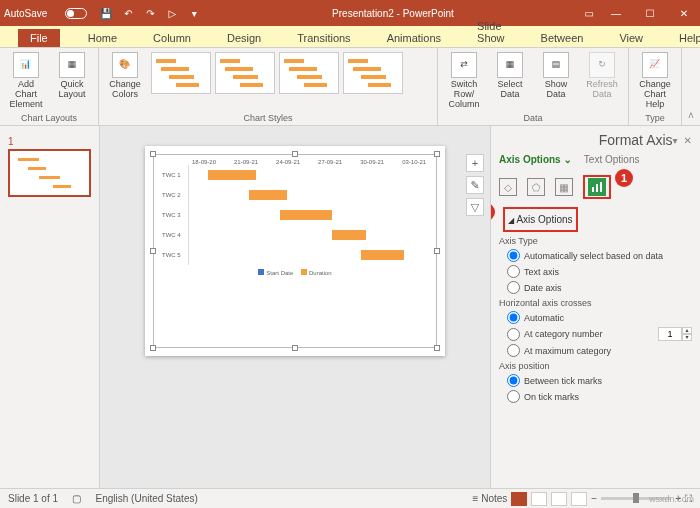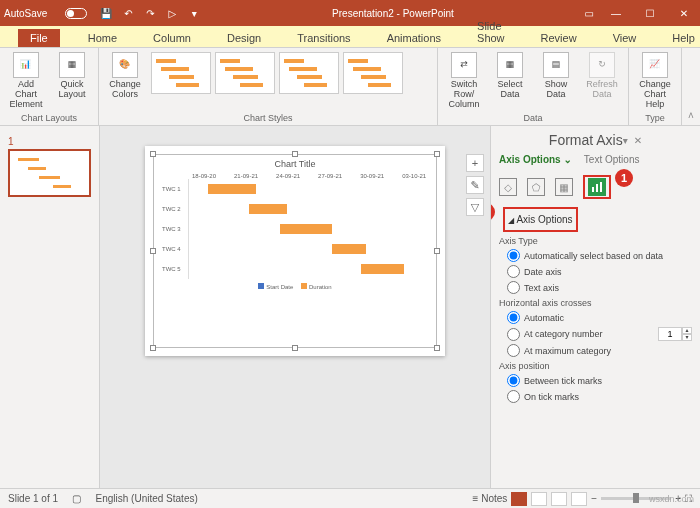--- a/index.html
+++ b/index.html
@@ -59,21 +59,21 @@
 .gantt-row .gbar { position:absolute; height:10px; top:5px; background:#f59e42; }
 .legend { text-align:center; font-size:6px; color:#666; margin-top:4px; }
 .legend .sw { display:inline-block; width:6px; height:6px; background:#4472c4; margin-right:2px; }
 .legend .sw2 { display:inline-block; width:6px; height:6px; background:#f59e42; margin:0 2px 0 6px; }
 
 .floating-buttons { position:absolute; right:6px; top:28px; display:flex; flex-direction:column; gap:4px; }
 .fbtn { width:18px; height:18px; background:#fff; border:1px solid #ccc; display:flex; align-items:center; justify-content:center; font-size:11px; color:#666; }
 
 
 .formatpane { width:210px; background:#f3f2f1; border-left:1px solid #d0d0d0; padding:6px 8px; font-size:10px; color:#444; overflow:hidden; }
-.fp-header { display:flex; align-items:center; justify-content:center; }
+.fp-header { display:flex; align-items:center; justify-content:flex-end; }
 .fp-title { font-size:14px; color:#555; font-weight:400; }
 .fp-tabs { display:flex; gap:12px; margin-top:6px; font-size:10px; }
 .fp-tab { color:#777; cursor:pointer; }
 .fp-tab.active { color:#2b7a2b; font-weight:600; }
 .fp-tab.active::after { content:" ⌄"; }
 .fp-icons { display:flex; gap:10px; margin:10px 0 8px; align-items:center; position:relative; }
 .fp-icon { width:18px; height:18px; border:1px solid #888; display:flex; align-items:center; justify-content:center; color:#888; }
 .fp-icon.chart { background:#2b9b4a; border-color:#2b9b4a; }
 .callout { width:18px; height:18px; background:#d93025; color:#fff; border-radius:50%; display:flex; align-items:center; justify-content:center; font-weight:bold; font-size:11px; position:absolute; }
 .redbox { border:2px solid #d93025; padding:1px 3px; display:inline-block; }
@@ -124,21 +124,21 @@
 </div>
 
 <div class="tabs">
   <div class="tab file">File</div>
   <div class="tab">Home</div>
   <div class="tab">Column</div>
   <div class="tab">Design</div>
   <div class="tab">Transitions</div>
   <div class="tab">Animations</div>
   <div class="tab">Slide Show</div>
-  <div class="tab">Review</div>
+  <div class="tab">Between</div>
   <div class="tab">View</div>
   <div class="tab">Help</div>
   <div class="tab active">Chart Design</div>
   <div class="tab">Format</div>
 </div>
 
 <div class="ribbon">
   <div class="group">
     <div class="group-items">
       <div class="bigbtn">
@@ -238,21 +238,20 @@
     <div class="slide">
       <div class="chart-obj">
         <div class="handle tl"></div>
           <div class="handle tm"></div>
           <div class="handle tr"></div>
         <div class="handle ml"></div>
           <div class="handle mr"></div>
         <div class="handle bl"></div>
           <div class="handle bm"></div>
           <div class="handle br"></div>
-        <div class="chart-title">Chart Title</div>
         <div class="chart-plot">
           <div class="axis-labels">
             <span>18-09-20</span>
               <span>21-09-21</span>
               <span>24-09-21</span>
               <span>27-09-21</span>
               <span>30-09-21</span>
               <span>03-10-21</span>
           </div>
           <div id="gantt-rows">
@@ -331,25 +330,25 @@
     </div>
     <div class="redbox" style="margin-left:4px"><div class="fp-section-head">Axis Options</div></div>
 
     <div class="fp-sub">Axis Type</div>
     <label class="fp-opt">
         <input type="radio" name="at" checked="" style="">
         <span>Automatically select based on data</span>
       </label>
     <label class="fp-opt">
         <input type="radio" name="at" style="">
+        <span>Text axis</span>
+      </label>
+    <label class="fp-opt">
+        <input type="radio" name="at" style="">
         <span>Date axis</span>
-      </label>
-    <label class="fp-opt">
-        <input type="radio" name="at" style="">
-        <span>Text axis</span>
       </label>
 
     <div class="fp-sub">Horizontal axis crosses</div>
     <label class="fp-opt">
         <input type="radio" name="hc" checked="" style="">
         <span>Automatic</span>
       </label>
     <label class="fp-opt">
         <input type="radio" name="hc" style="">
         <span>At category number</span>

